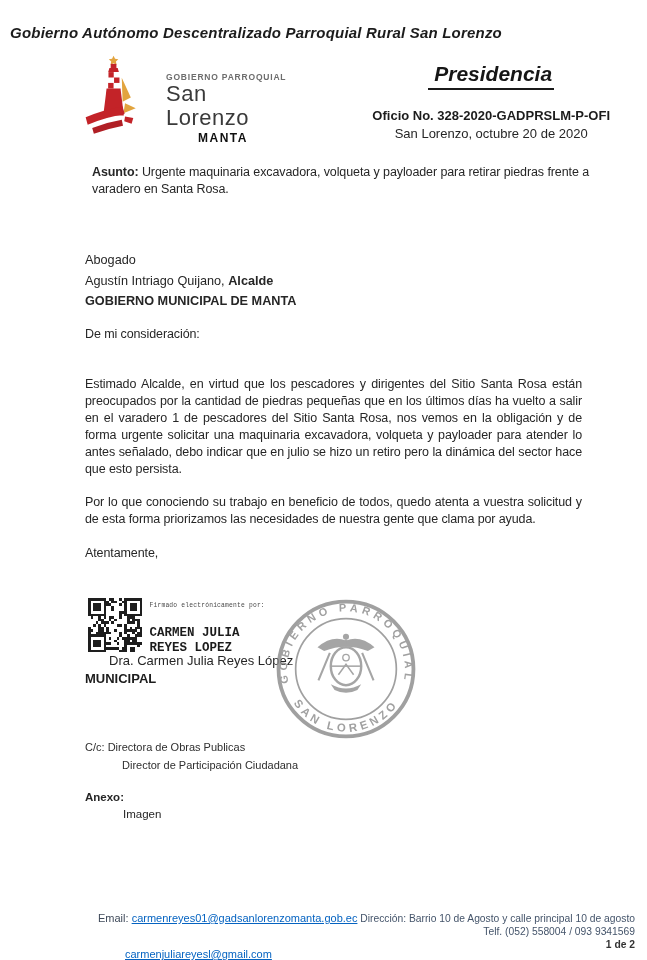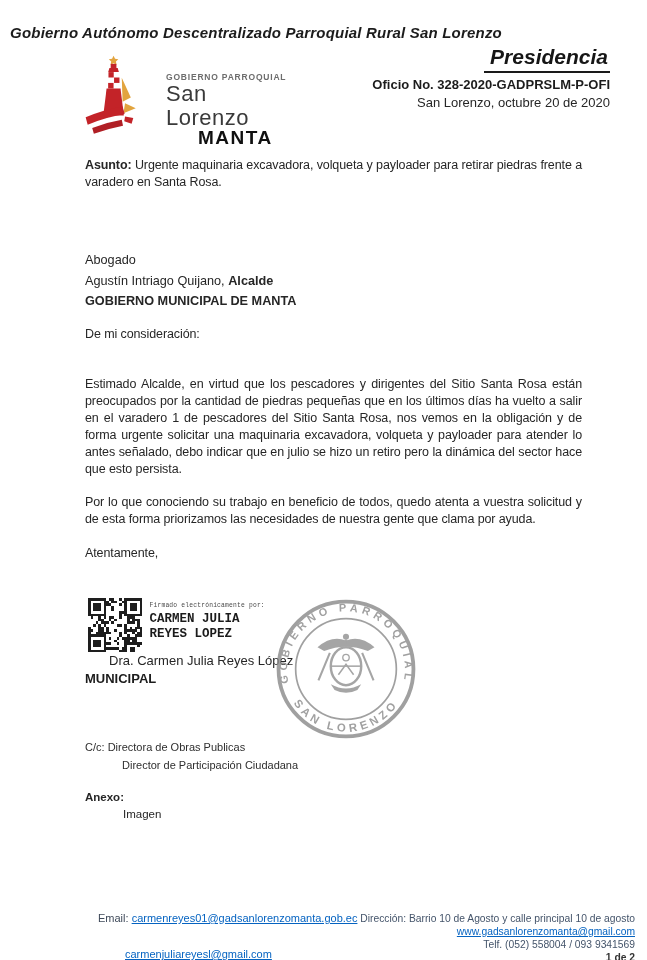--- a/index.html
+++ b/index.html
@@ -13,43 +13,43 @@
     top:24px;left:0;width:512px;text-align:center;
     font-size:15px;font-weight:bold;font-style:italic;color:#1c1c1c;
     letter-spacing:.2px;
   }
   
   .logo-wrap{top:46px;left:84px;width:210px;height:108px;display:flex;align-items:center;}
   .logo-art{width:78px;height:108px;flex:0 0 auto;}
   .logo-text{margin-left:4px;margin-top:18px;}
   .logo-small{font-size:8.5px;font-weight:bold;color:#6d6d6d;letter-spacing:.8px;}
   .logo-name{font-size:22px;color:#3a3a3a;letter-spacing:.5px;line-height:24px;}
-  .logo-city{font-size:19px;font-weight:900;color:#101010;letter-spacing:1.5px;line-height:16px;padding-left:32px;}
+  .logo-city{font-size:12px;font-weight:900;color:#101010;letter-spacing:1.5px;line-height:16px;padding-left:32px;}
   
-  .head-right{top:45px;right:37px;text-align:right;}
+  .head-right{top:62px;right:37px;text-align:center;}
   .presidencia{
     display:inline-block;font-size:21px;font-weight:bold;font-style:italic;color:#161616;
     border-bottom:2px solid #1a1a1a;padding:0 2px 2px 6px;
   }
-  .oficio{font-size:13px;font-weight:bold;margin-top:4px;color:#1c1c1c;}
+  .oficio{font-size:13px;font-weight:bold;margin-top:18px;color:#1c1c1c;}
   .dateline{font-size:13px;margin-top:3px;color:#262626;}
   
   .bodytext{font-size:12.5px;line-height:17px;letter-spacing:-.1px;color:#262626;}
   .just{text-align:justify;}
   .w-body{width:497px;}
   .recipient{line-height:20.5px;font-size:12.7px;}
   b,.bold{font-weight:bold;}
   
   .sig-row{top:598px;left:88px;display:flex;align-items:flex-start;}
   .qr{display:grid;grid-template-columns:repeat(21,2.6px);grid-auto-rows:2.6px;background:#fff;}
   .qr span{width:2.6px;height:2.6px;}
   .qr span.on{background:#1e1e1e;}
   .esign{margin-left:7px;margin-top:4px;}
   .esign-label{font-size:6.3px;color:#4a4a4a;font-family:"Liberation Mono",monospace;letter-spacing:.2px;}
-  .esign-name{font-size:12.5px;font-weight:bold;font-family:"Liberation Mono",monospace;line-height:15px;color:#1b1b1b;margin-top:3px;}
+  .esign-name{font-size:12.5px;font-weight:bold;font-family:"Liberation Mono",monospace;line-height:15px;color:#1b1b1b;margin-top:17px;}
   .sig-name{top:653px;left:85px;font-size:13px;color:#262626;margin-left:24px;}
   .sig-title{top:671px;left:85px;font-size:13px;font-weight:bold;color:#1c1c1c;}
   
   .stamp{top:593px;left:270px;width:152px;height:152px;opacity:.82;}
   
   .cc{top:739px;left:85px;font-size:11px;line-height:17.5px;color:#2e2e2e;}
   .cc .ind{padding-left:37px;}
   .annex{top:789px;left:85px;font-size:11.5px;line-height:17px;color:#262626;}
   .annex .ind{padding-left:38px;}
   
@@ -95,21 +95,21 @@
       <div class="logo-city">MANTA</div>
     </div>
   </div>
 
   <div class="abs head-right">
     <div><span class="presidencia">Presidencia</span></div>
     <div class="oficio">Oficio No. 328-2020-GADPRSLM-P-OFI</div>
     <div class="dateline">San Lorenzo, octubre 20 de 2020</div>
   </div>
 
-  <p class="abs bodytext just w-body" style="top:157px;left:85px;margin:0;">
+  <p class="abs bodytext just w-body" style="top:157px;left:85px;margin:7px;">
     <b>Asunto:</b>
     <span>Urgente maquinaria excavadora, volqueta y payloader para retirar piedras frente a varadero en Santa Rosa.</span>
   </p>
 
   <div class="abs recipient" style="top:250px;left:85px;">
     <div>Abogado</div>
     <div><span>Agustín Intriago Quijano, </span><b>Alcalde</b></div>
     <div class="bold">GOBIERNO MUNICIPAL DE MANTA</div>
   </div>
 
@@ -615,18 +615,17 @@
   </div>
 
   <div class="abs footer-left">
     <div><span>Email:</span> <a class="lnk">carmenreyes01@gadsanlorenzomanta.gob.ec</a></div>
     <div class="ind27"><a class="lnk">carmenjuliareyesl@gmail.com</a></div>
     <div class="ind15">C. I. 130633929-0</div>
   </div>
 
   <div class="abs footer-right">
     <div>Dirección: Barrio 10 de Agosto y calle principal 10 de agosto</div>
-    <div><a class="lnk">www.gadsanlorenzomanta@gmail.com</a></div>
     <div>Telf. (052) 558004 / 093 9341569</div>
     <div class="pageno">1 de 2</div>
   </div>
 
 </div>
 
 </body></html>

